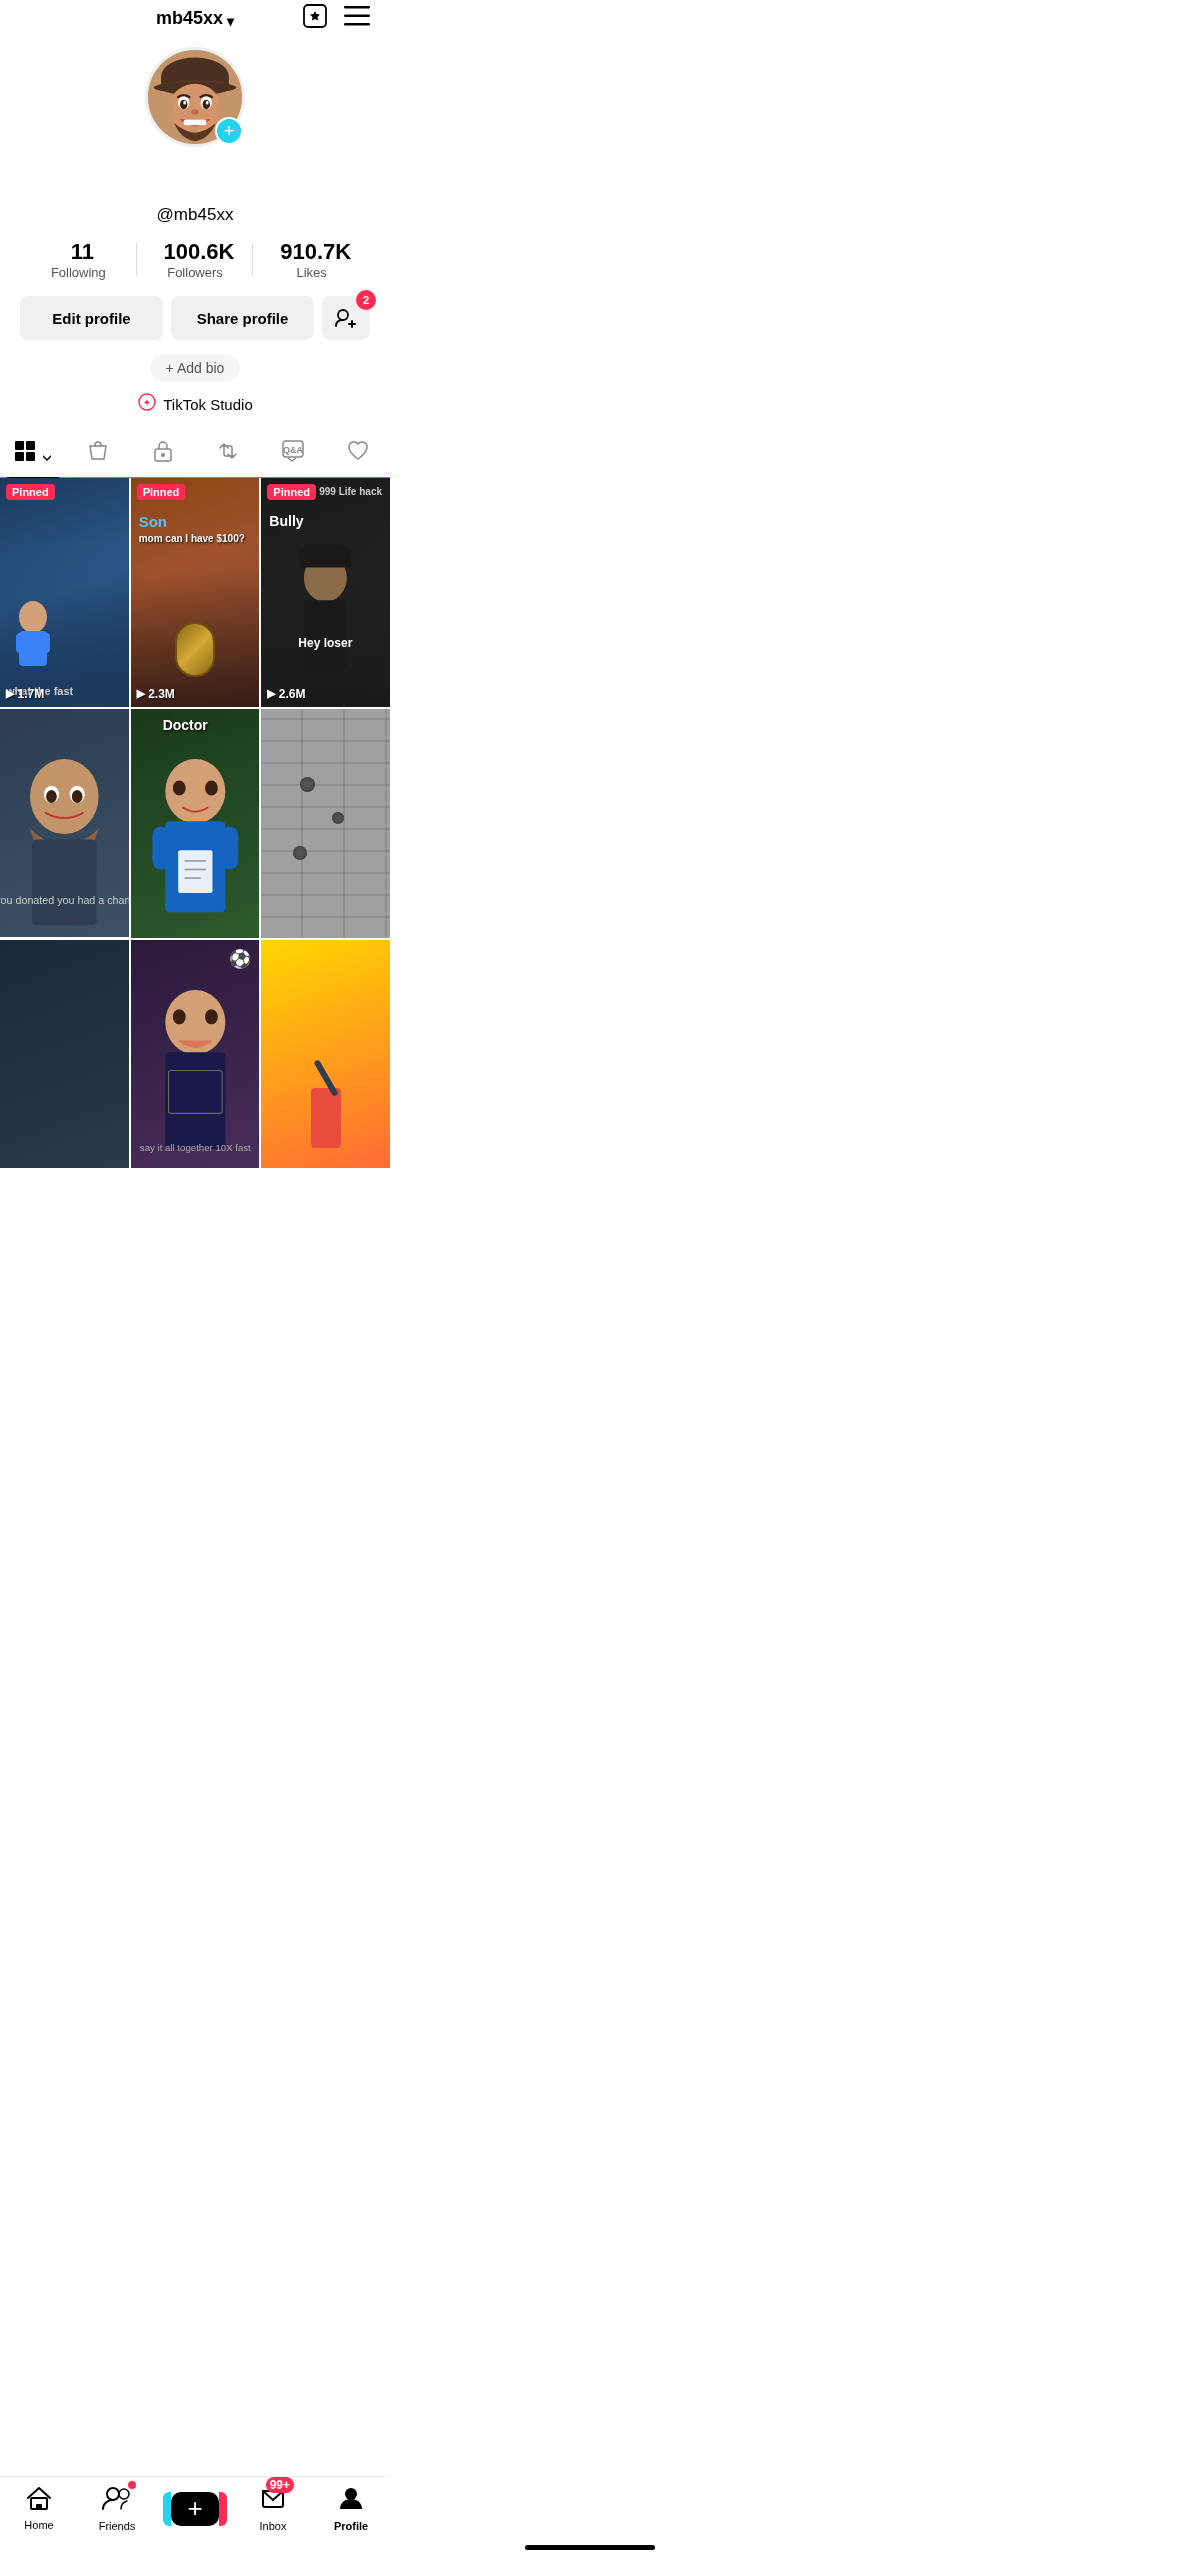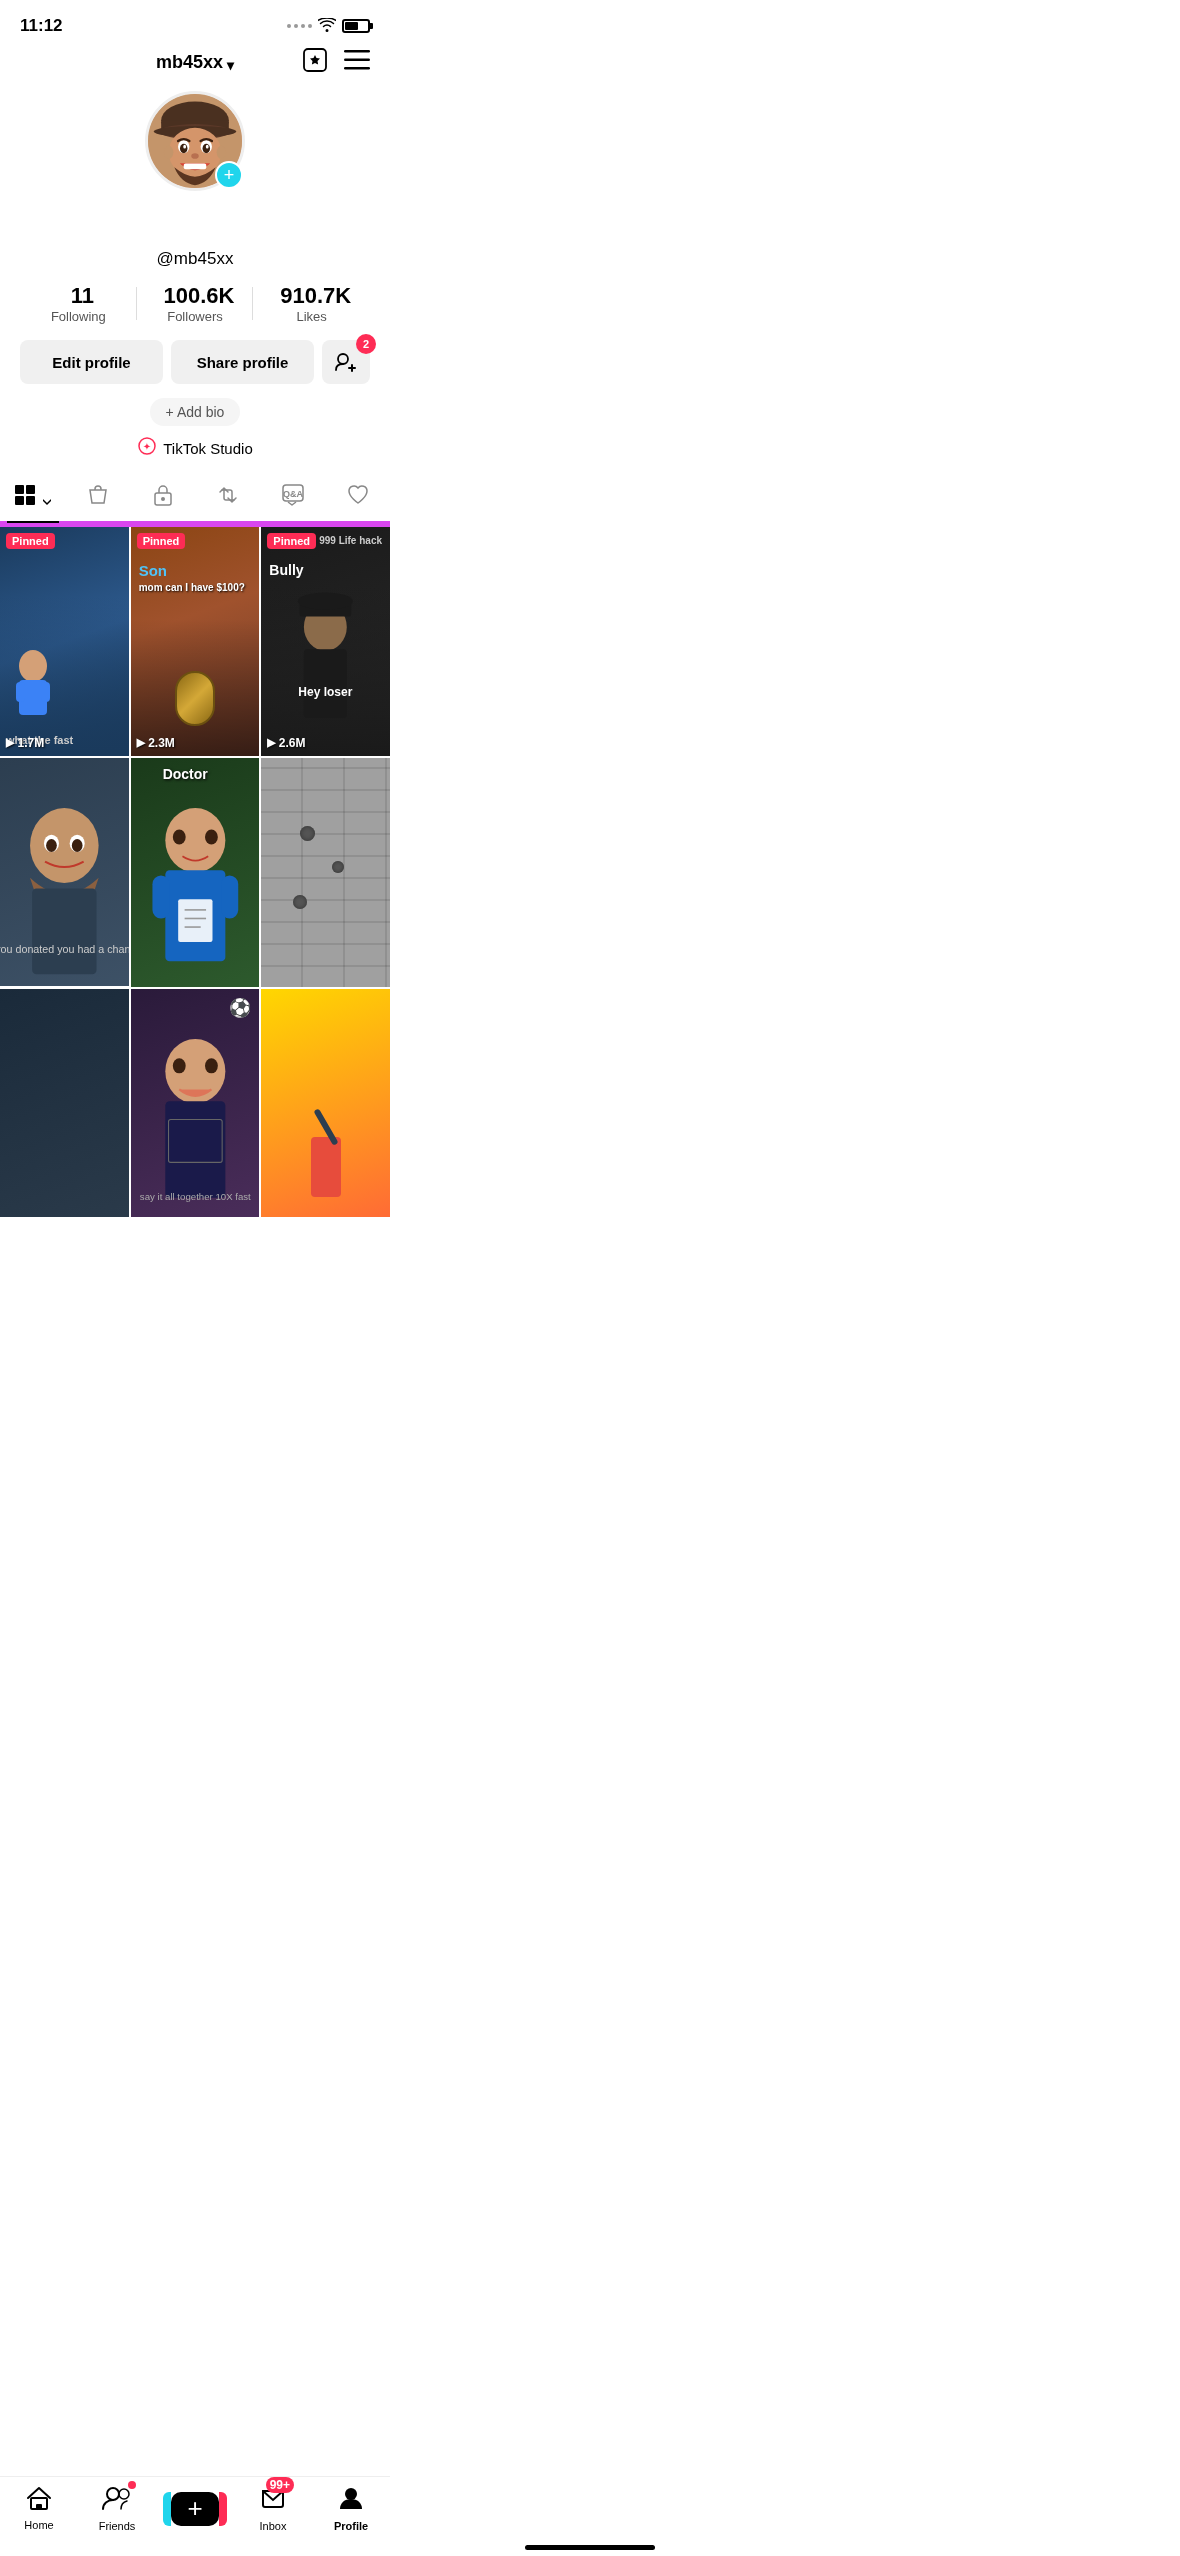--- a/index.html
+++ b/index.html
@@ -256,21 +256,21 @@
       margin-bottom: 12px;
     }
     .studio-icon {
       font-size: 16px;
     }
 
     
     .tabs-row {
       display: flex;
       width: 100%;
-      border-bottom: 6px solid #d946ef;
+      border-bottom: 1px solid #d946ef;
       margin-bottom: 0;
     }
     .tab-item {
       flex: 1;
       display: flex;
       align-items: center;
       justify-content: center;
       padding: 12px 0 10px;
       cursor: pointer;
       position: relative;
@@ -446,42 +446,20 @@
     .avatar-svg {
       width: 100%;
       height: 100%;
     }
   </style>
 </head>
 <body>
 
 <div class="content-area">
 
-  <div class="status-bar">
-    <span class="status-time">11:12</span>
-    <div class="status-icons">
-      <div class="signal-dots">
-        <div class="signal-dot"></div>
-        <div class="signal-dot"></div>
-        <div class="signal-dot"></div>
-        <div class="signal-dot"></div>
-      </div>
-      <span class="wifi-icon">
-        <svg width="18" height="14" viewBox="0 0 18 14" fill="none">
-          <path d="M9 11a1.5 1.5 0 110 3 1.5 1.5 0 010-3z" fill="#000"></path>
-          <path d="M5.5 8.5C6.6 7.4 7.7 7 9 7s2.4.4 3.5 1.5" stroke="#000" stroke-width="1.5" fill="none" stroke-linecap="round"></path>
-          <path d="M2.5 5.5C4.2 3.8 6.4 3 9 3s4.8.8 6.5 2.5" stroke="#000" stroke-width="1.5" fill="none" stroke-linecap="round"></path>
-          <path d="M0 2.5C2.5.8 5.5 0 9 0s6.5.8 9 2.5" stroke="#000" stroke-width="1.5" fill="none" stroke-linecap="round"></path>
-        </svg>
-      </span>
-      <div class="battery-icon">
-        <div class="battery-fill"></div>
-      </div>
-    </div>
-  </div>
 
   <div class="header">
     <div class="header-username">
       <span>mb45xx</span>
       <span style="font-size:14px;">▾</span>
     </div>
     <div class="header-icons">
       <button class="header-icon-btn">
         <svg width="26" height="26" viewBox="0 0 26 26" fill="none">
           <rect x="2" y="2" width="22" height="22" rx="4" stroke="#000" stroke-width="1.8" fill="none"></rect>

